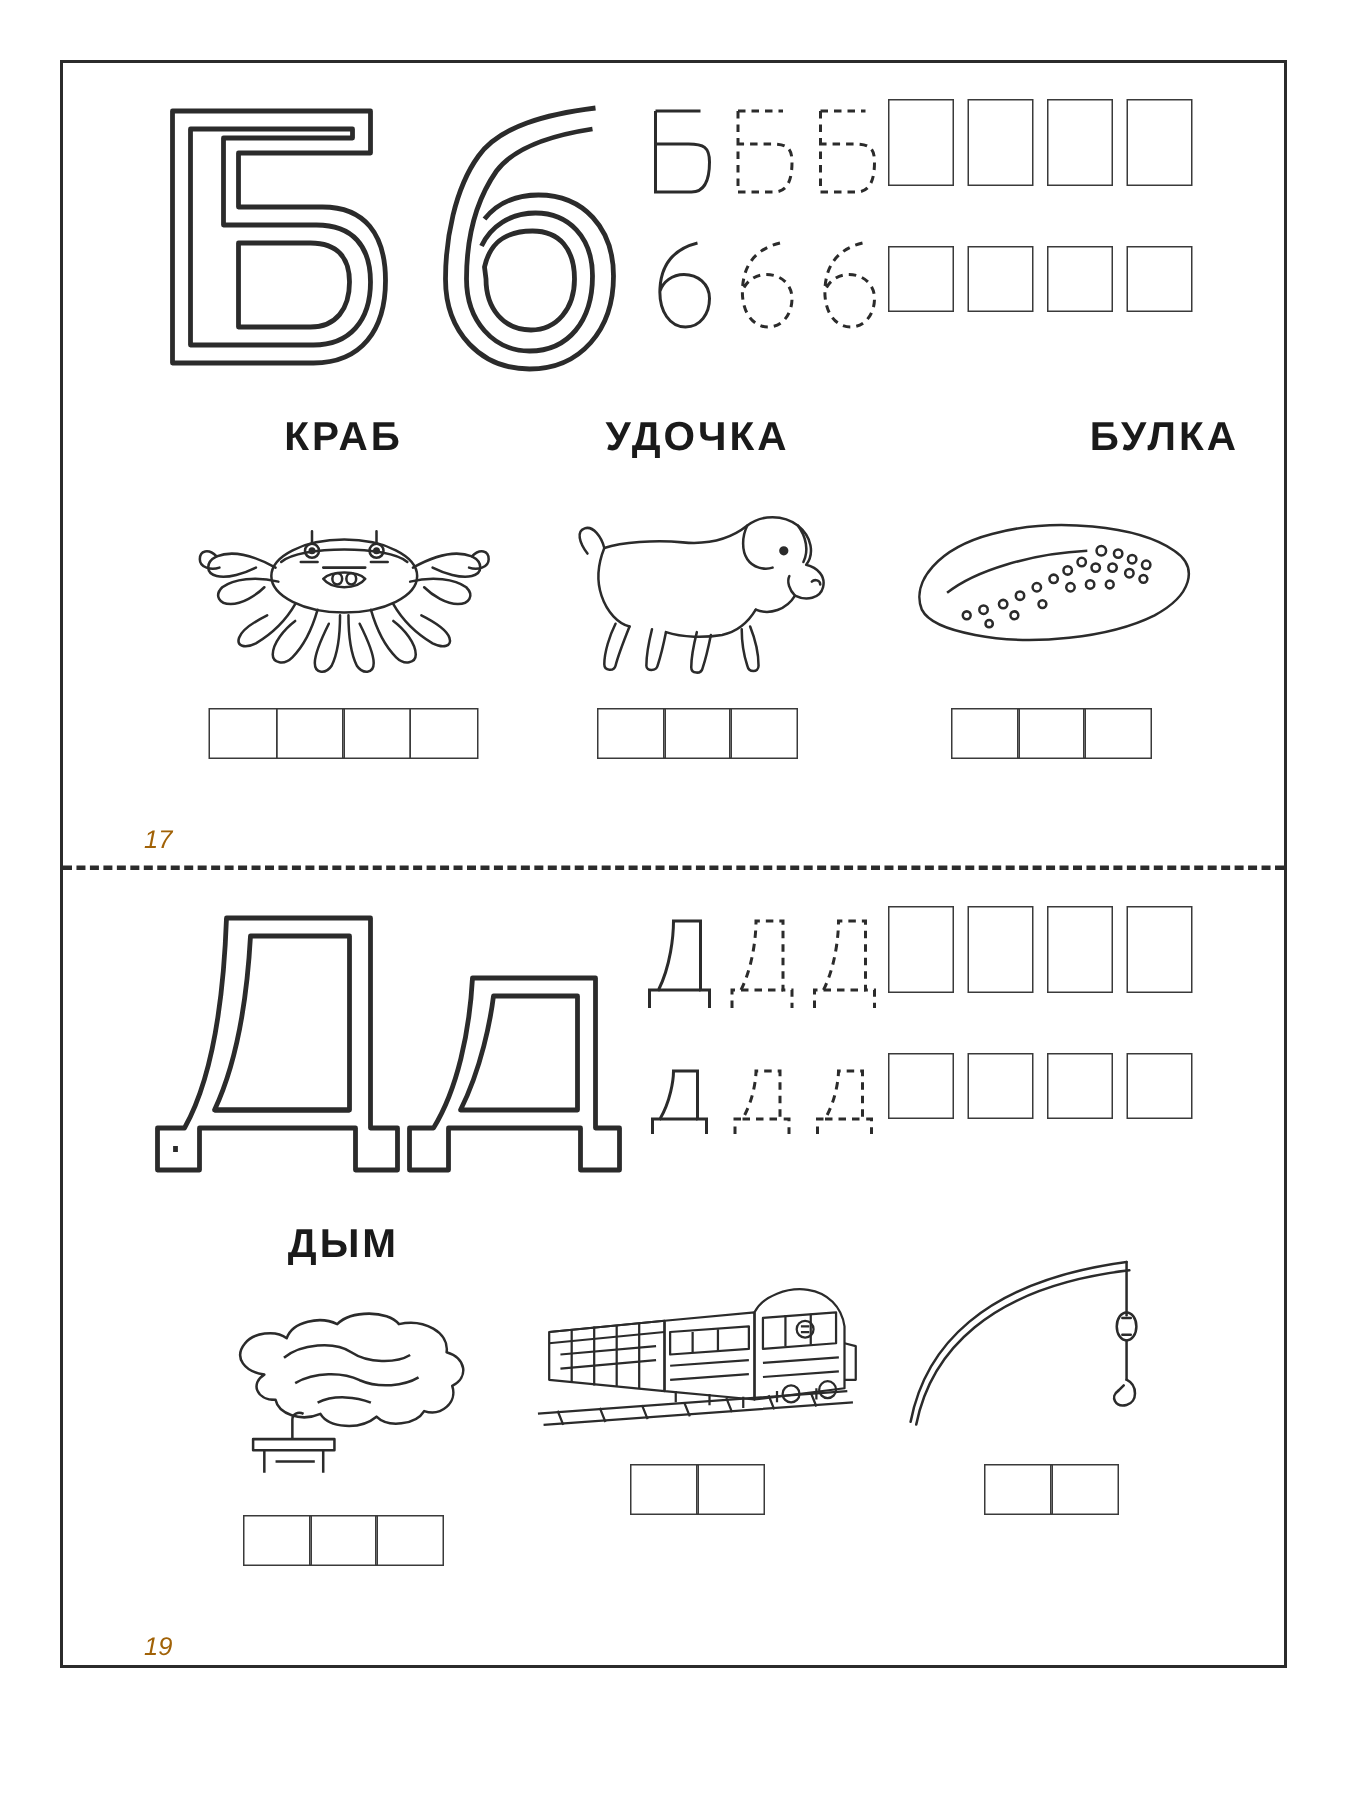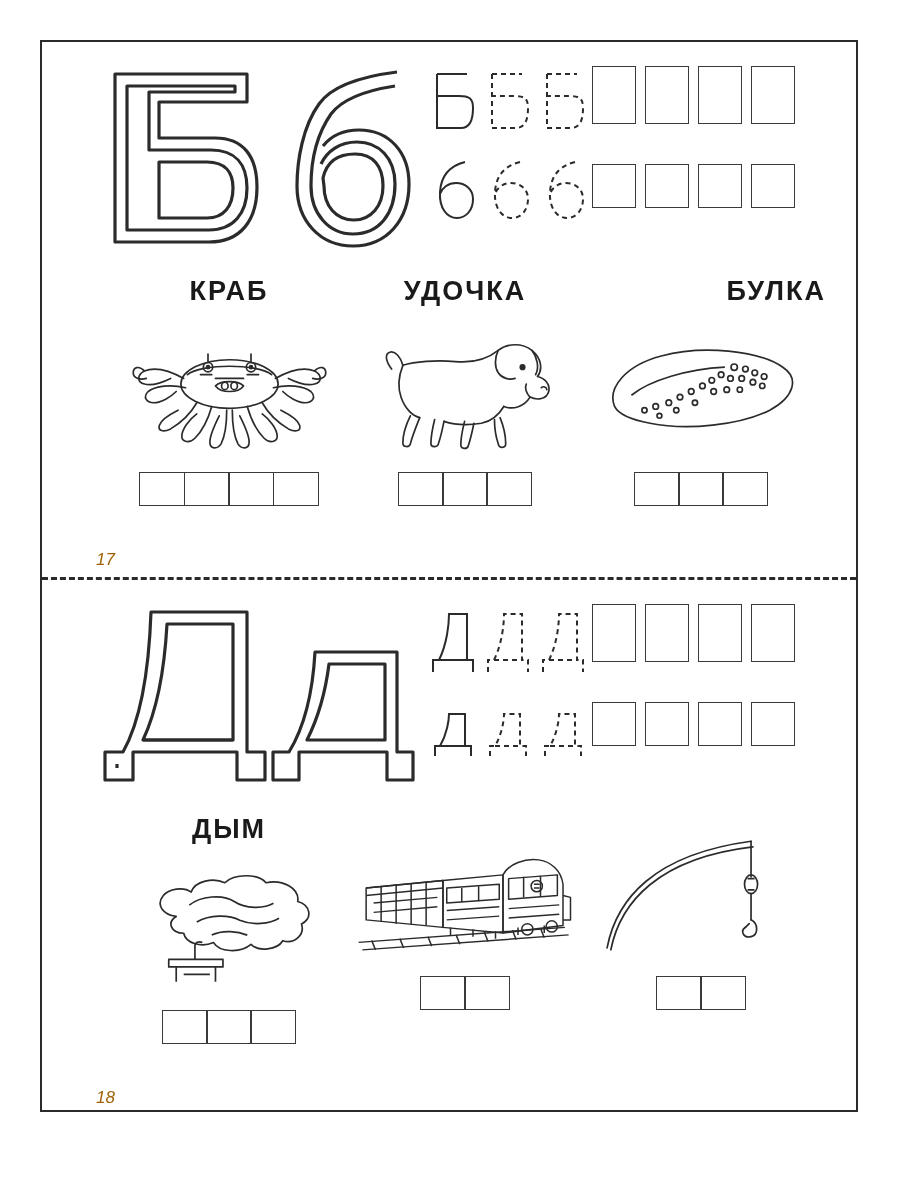--- a/index.html
+++ b/index.html
@@ -553,17 +553,17 @@
               <path d="M162 104 L166 100"></path>
             </g>
           </svg>
         </div>
         <div class="scheme">
           <div class="sq"></div>
           <div class="sq"></div>
         </div>
       </div>
 
-      <div class="page-number pn-bottom">18</div>
+      <div class="page-number pn-bottom">19</div>
     </div>
   </div>
 
 </div>
 
 </body></html>

